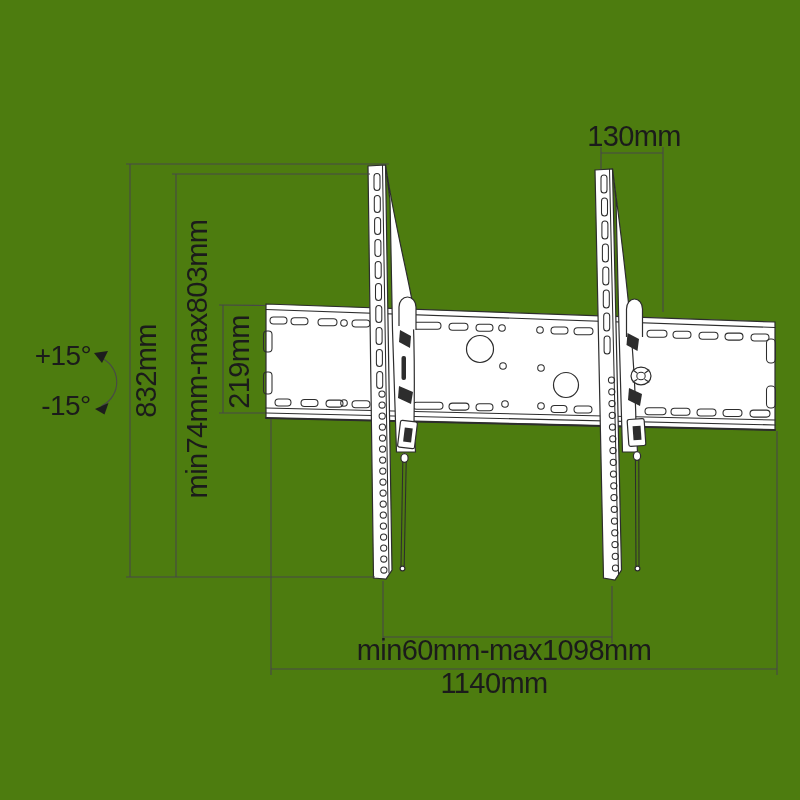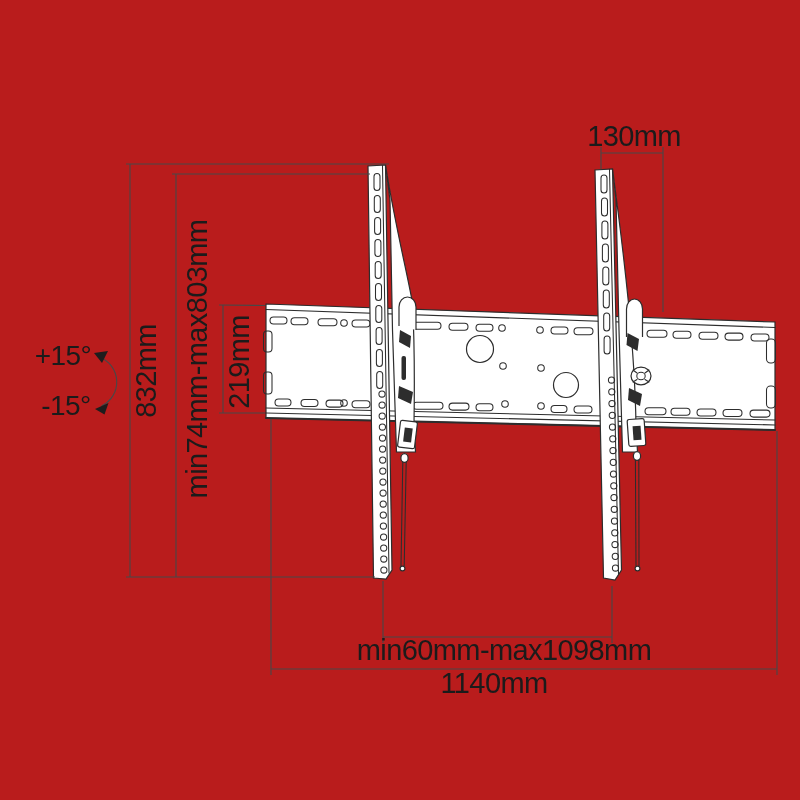--- a/index.html
+++ b/index.html
@@ -1,16 +1,16 @@
 <!DOCTYPE html>
 <html><head>
 <meta charset="utf-8">
 <style>
   html,body{margin:0;padding:0;background:#ffffff;}
-  .stage{width:800px;height:800px;background:#b91c1c;position:relative;overflow:hidden;}
+  .stage{width:800px;height:800px;background:#4d7c0f;position:relative;overflow:hidden;}
   svg{display:block;}
   .ln{stroke:#2d2d2d;fill:none;stroke-width:1.2;stroke-linecap:round;}
   .thin{stroke-width:1.05;}
   .thick{stroke-width:1.9;}
   .fw{fill:#ffffff;stroke:#2d2d2d;stroke-width:1.2;}
   .dk{fill:#2d2d2d;stroke:none;}
   .dim{stroke:#484848;stroke-width:1.1;fill:none;stroke-linecap:butt;}
   .arrow{fill:#1d1d1d;stroke:none;}
   text{font-family:"Liberation Sans","DejaVu Sans",sans-serif;fill:#1b1b1b;letter-spacing:-0.6px;}
   .t29{font-size:29px;}

